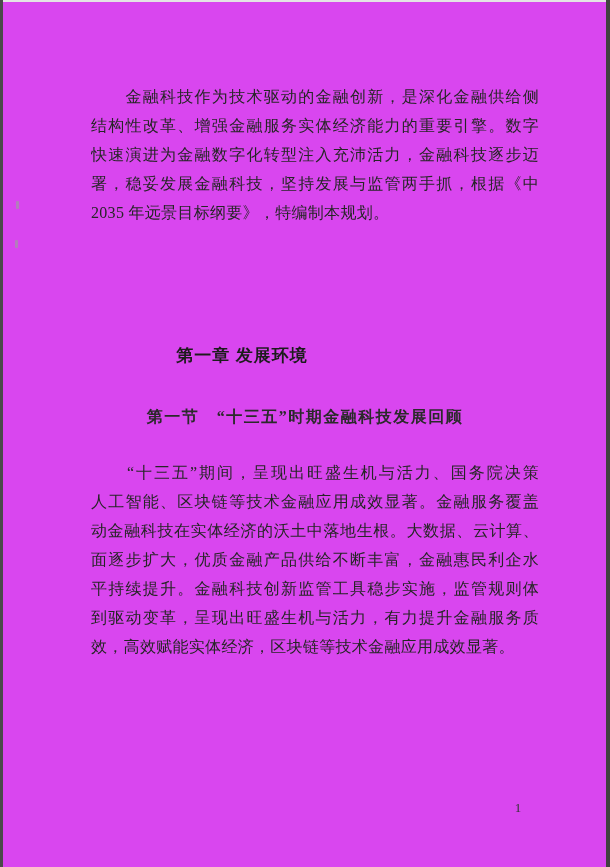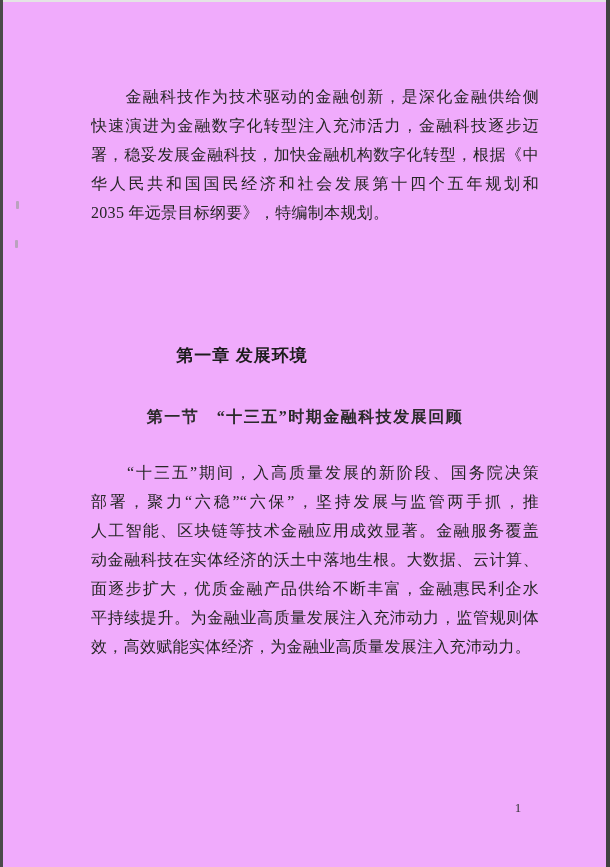--- a/index.html
+++ b/index.html
@@ -1,20 +1,20 @@
 <!DOCTYPE html>
 <html><head>
 <meta charset="utf-8">
 <style>
   html, body { margin: 0; padding: 0; background: #ffffff; }
   .page {
     position: relative;
     width: 610px;
     height: 867px;
-    background: #f0abfc;
+    background: #d946ef;
     overflow: hidden;
     font-family: "Liberation Serif", serif;
   }
   
   .edge-top    { position: absolute; left: 0; top: 0; width: 610px; height: 2px; background: #e4e4e4; }
   .edge-left   { position: absolute; left: 0; top: 0; width: 3px; height: 867px; background: #4a4a4a; }
   .edge-right  { position: absolute; right: 0; top: 0; width: 4px; height: 867px; background: #414141; }
   .speck {
     position: absolute; width: 3px; height: 8px;
     background: #9d9d9d; opacity: 0.65; border-radius: 1px;
@@ -76,35 +76,35 @@
 <div class="page">
 
   <div class="edge-top"></div>
   <div class="edge-left"></div>
   <div class="edge-right"></div>
   <div class="speck speck-1"></div>
   <div class="speck speck-2"></div>
 
   <div class="textblock para-1">
     <div class="line full">　　金融科技作为技术驱动的金融创新，是深化金融供给侧</div>
+    <div class="line full">结构性改革、增强金融服务实体经济能力的重要引擎。数字</div>
     <div class="line full">快速演进为金融数字化转型注入充沛活力，金融科技逐步迈</div>
-    <div class="line full">署，稳妥发展金融科技，加快金融机构数字化转型，根据《中</div>
-    <div class="line full">华人民共和国国民经济和社会发展第十四个五年规划和</div>
+    <div class="line full">署，稳妥发展金融科技，坚持发展与监管两手抓，根据《中</div>
     <div class="line">2035 年远景目标纲要》，特编制本规划。</div>
   </div>
 
   <div class="chapter-heading">第一章 发展环境</div>
 
   <div class="section-heading">第一节　“十三五”时期金融科技发展回顾</div>
 
   <div class="textblock para-2">
-    <div class="line full">　　“十三五”期间，入高质量发展的新阶段、国务院决策</div>
-    <div class="line full">部署，聚力“六稳”“六保”，坚持发展与监管两手抓，推</div>
+    <div class="line full">　　“十三五”期间，呈现出旺盛生机与活力、国务院决策</div>
     <div class="line full">人工智能、区块链等技术金融应用成效显著。金融服务覆盖</div>
     <div class="line full">动金融科技在实体经济的沃土中落地生根。大数据、云计算、</div>
     <div class="line full">面逐步扩大，优质金融产品供给不断丰富，金融惠民利企水</div>
-    <div class="line full">平持续提升。为金融业高质量发展注入充沛动力，监管规则体</div>
-    <div class="line">效，高效赋能实体经济，为金融业高质量发展注入充沛动力。</div>
+    <div class="line full">平持续提升。金融科技创新监管工具稳步实施，监管规则体</div>
+    <div class="line full">到驱动变革，呈现出旺盛生机与活力，有力提升金融服务质</div>
+    <div class="line">效，高效赋能实体经济，区块链等技术金融应用成效显著。</div>
   </div>
 
   <div class="page-number">1</div>
 
 </div>
 
 </body></html>

